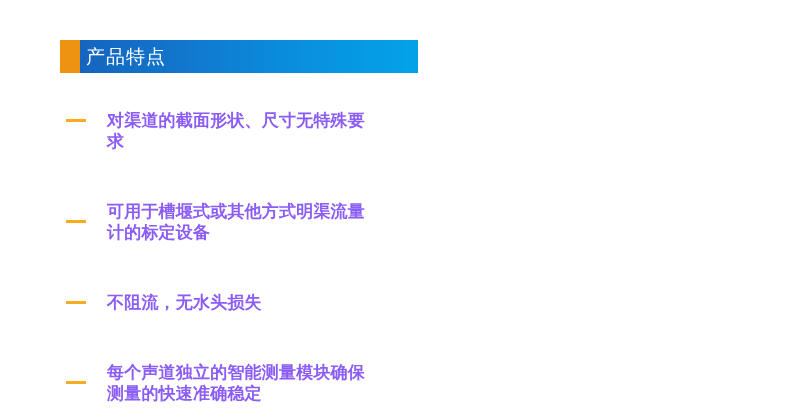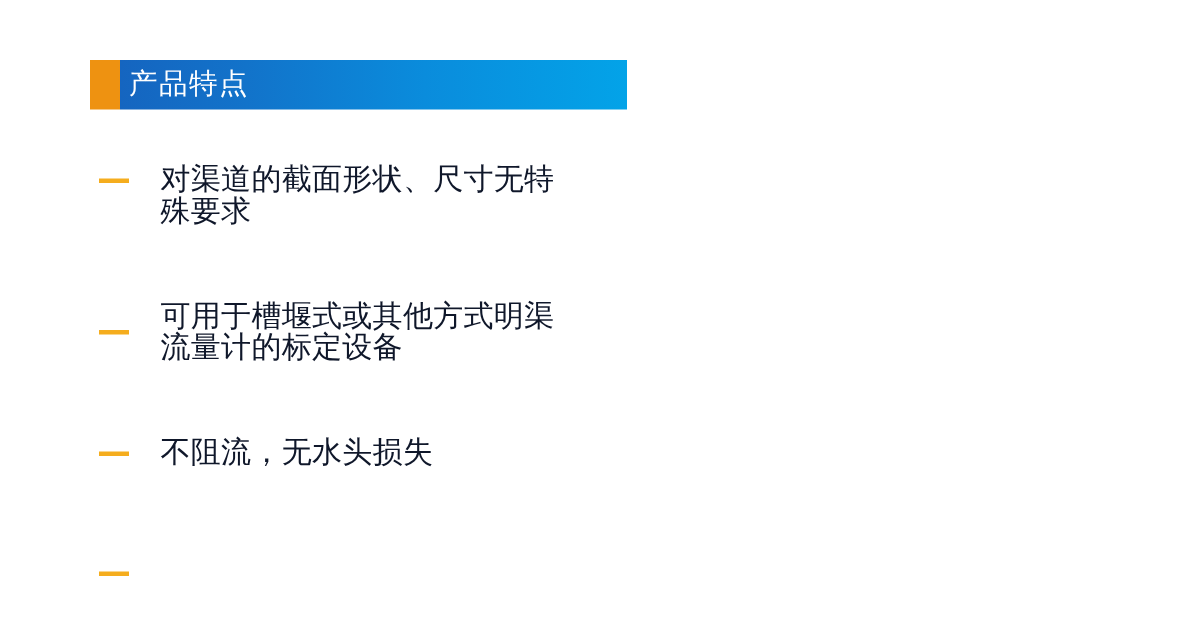--- a/index.html
+++ b/index.html
@@ -73,26 +73,27 @@
   }
   .feature-dash {
     flex: 0 0 20px;
     width: 20px;
     height: 3px;
     background: #f5ad1e;
     margin-top: 19px;
     margin-right: 21px;
   }
   .feature-text {
-    color: #0f172a;
-    font-size: 20px;
+    color: #8b5cf6;
+    font-size: 17px;
     line-height: 21px;
     letter-spacing: 0.2px;
     padding-top: 10px;
     width: 270px;
+    font-weight: bold;
   }
   
   .feature-item.two-line .feature-dash { margin-top: 29px; }
   .feature-item.two-line .feature-text { padding-top: 10px; }
 </style>
 </head>
 <body>
 
 <div class="header-banner">
   <div class="header-accent"></div>
@@ -115,20 +116,21 @@
       <span class="feature-text">可用于槽堰式或其他方式明渠流量计的标定设备</span>
     </div>
 
     <div class="feature-item">
       <span class="feature-dash"></span>
       <span class="feature-text">不阻流，无水头损失</span>
     </div>
 
     <div class="feature-item two-line">
       <span class="feature-dash"></span>
+      <span class="feature-text">每个声道独立的智能测量模块确保测量的快速准确稳定</span>
     </div>
 
   </div>
 
   <div class="feature-col right">
 
     
 
     
 

